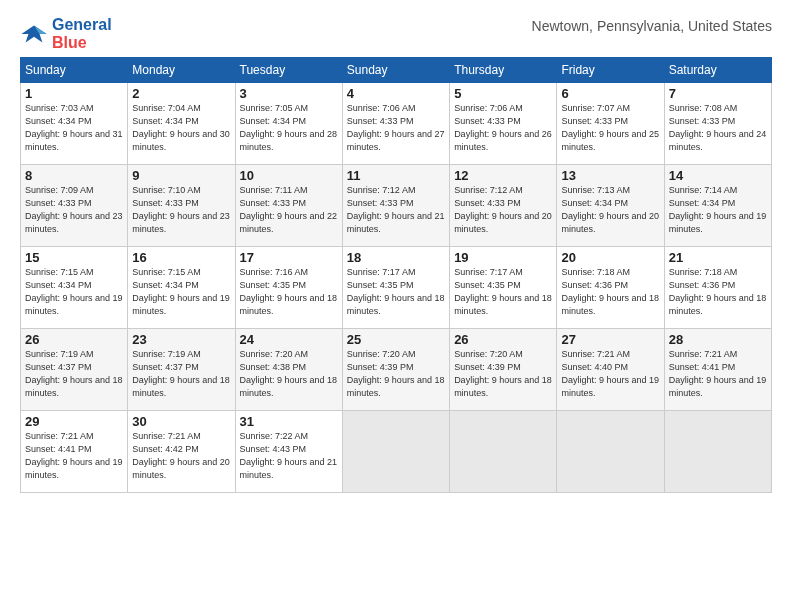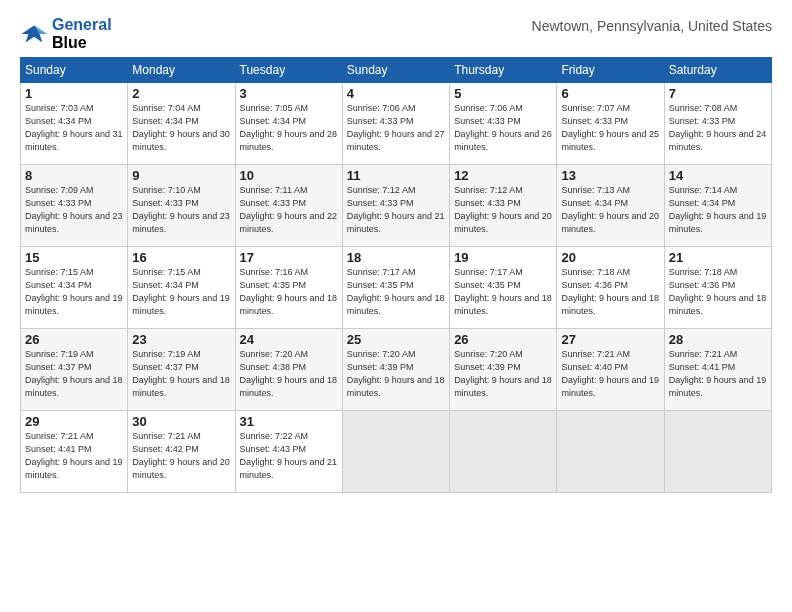--- a/index.html
+++ b/index.html
@@ -94,21 +94,21 @@
 
 <div class="page">
   <div class="header-row">
     <div class="logo">
       <svg class="logo-bird" viewBox="0 0 40 40">
         <polygon points="20,8 38,20 28,20 32,32 20,24 8,32 12,20 2,20" fill="#1a5fa8"></polygon>
         <polygon points="20,8 38,20 28,20" fill="#4a9fd4"></polygon>
       </svg>
       <div>
         <div style="font-size:16px;font-weight:bold;color:#1a5fa8;line-height:1.1;">General</div>
-        <div style="font-size:16px;font-weight:bold;color:#000000;line-height:1.1;">Blue</div>
+        <div style="font-size:16px;font-weight:bold;color:#ef4444;line-height:1.1;">Blue</div>
       </div>
     </div>
     <div class="title-block">
       <div class="location">Newtown, Pennsylvania, United States</div>
     </div>
   </div>
 
   <table>
     <thead>
       <tr>

